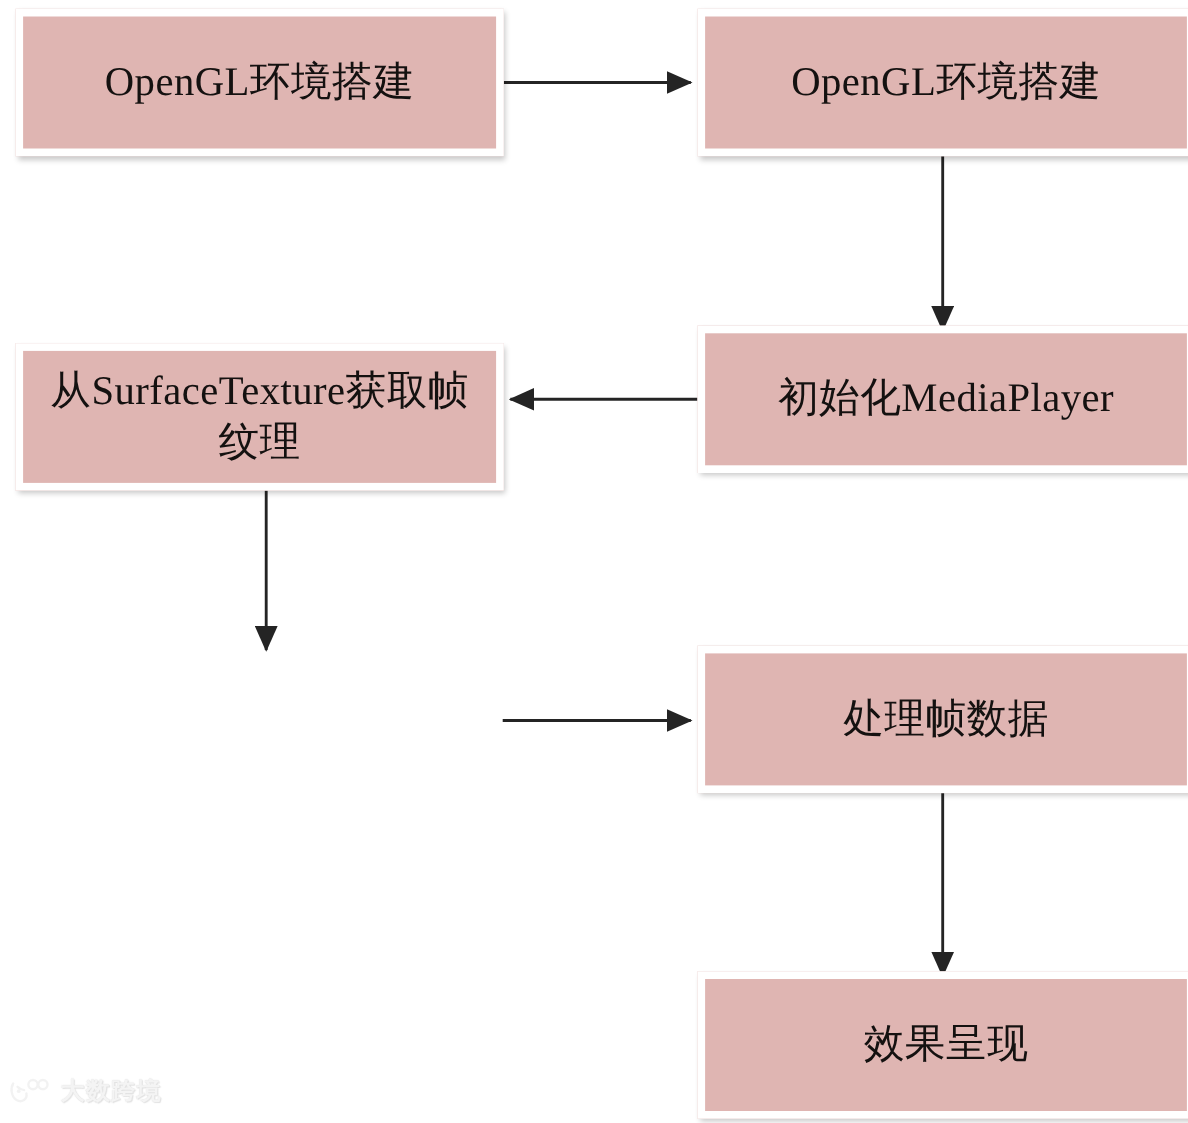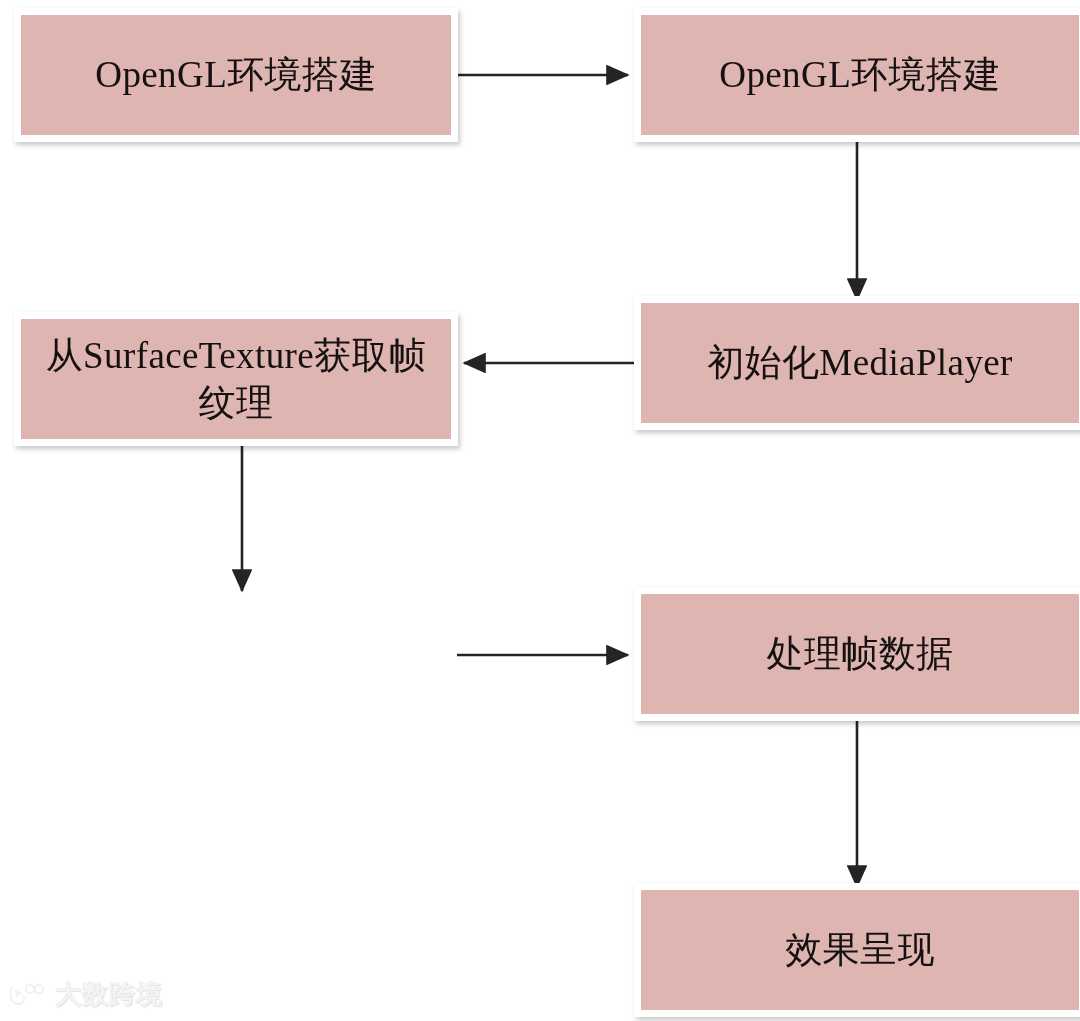--- a/index.html
+++ b/index.html
@@ -66,21 +66,21 @@
     gap: 7px;
     opacity: 0.93;
   }
   .watermark .wm-logo {
     display: block;
     width: 40px;
     height: 26px;
   }
   .watermark .wm-text {
     font-family: "Liberation Sans", "DejaVu Sans", sans-serif;
-    font-size: 26px;
+    font-size: 22px;
     font-weight: bold;
     letter-spacing: 1px;
     color: #f4f4f4;
     text-shadow:
       0 0 1px rgba(210,210,210,0.9),
       1px 1px 1px rgba(200,200,200,0.55);
   }
 </style>
 </head>
 <body>

